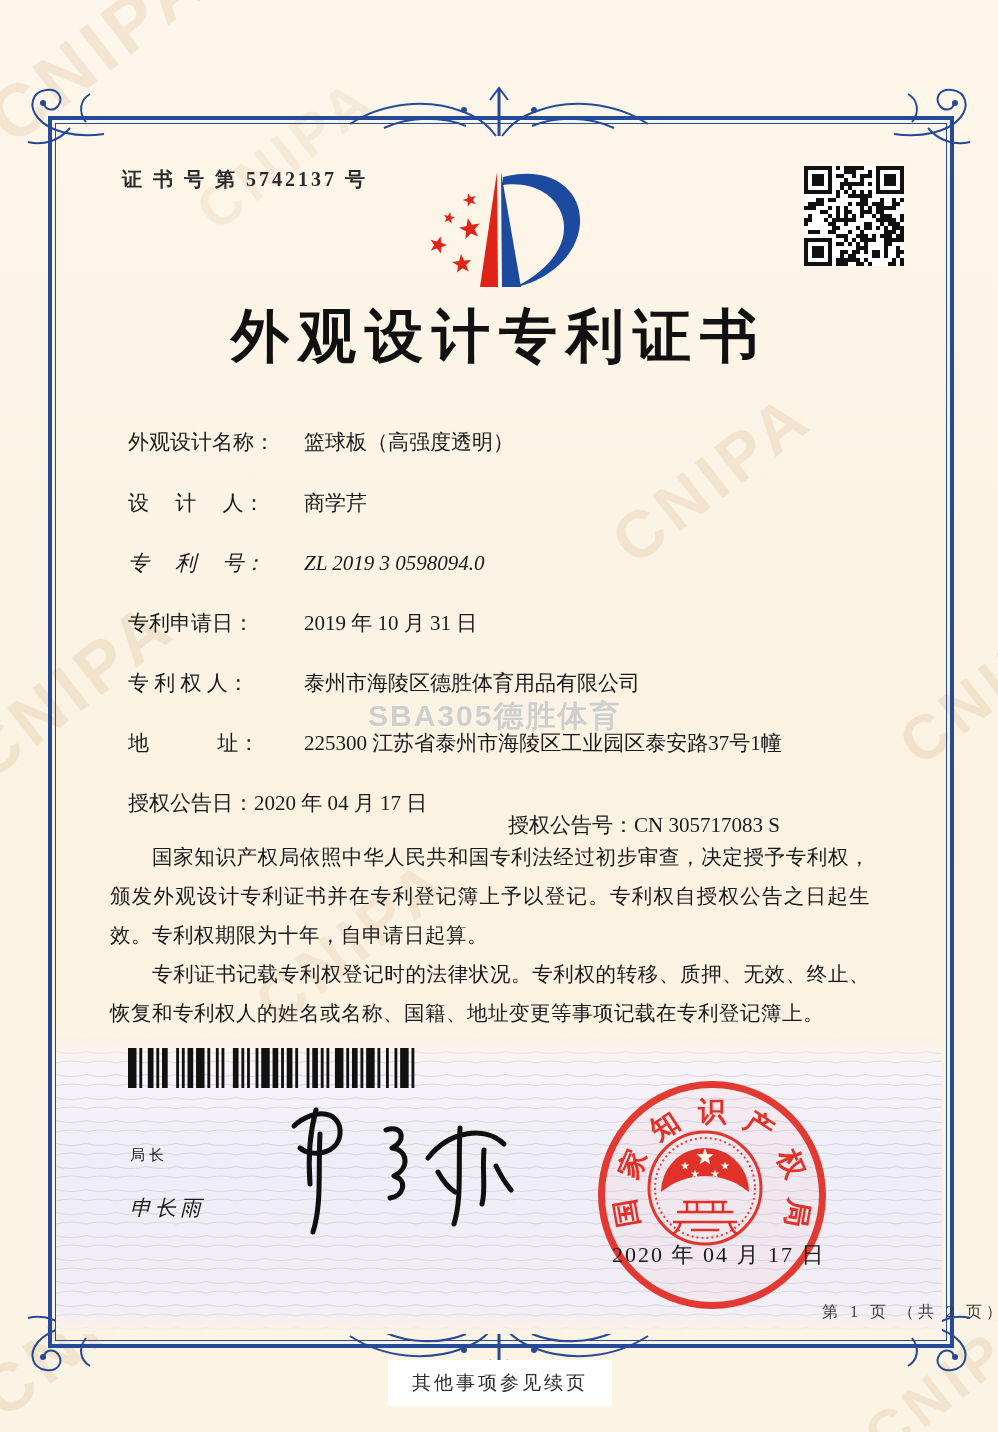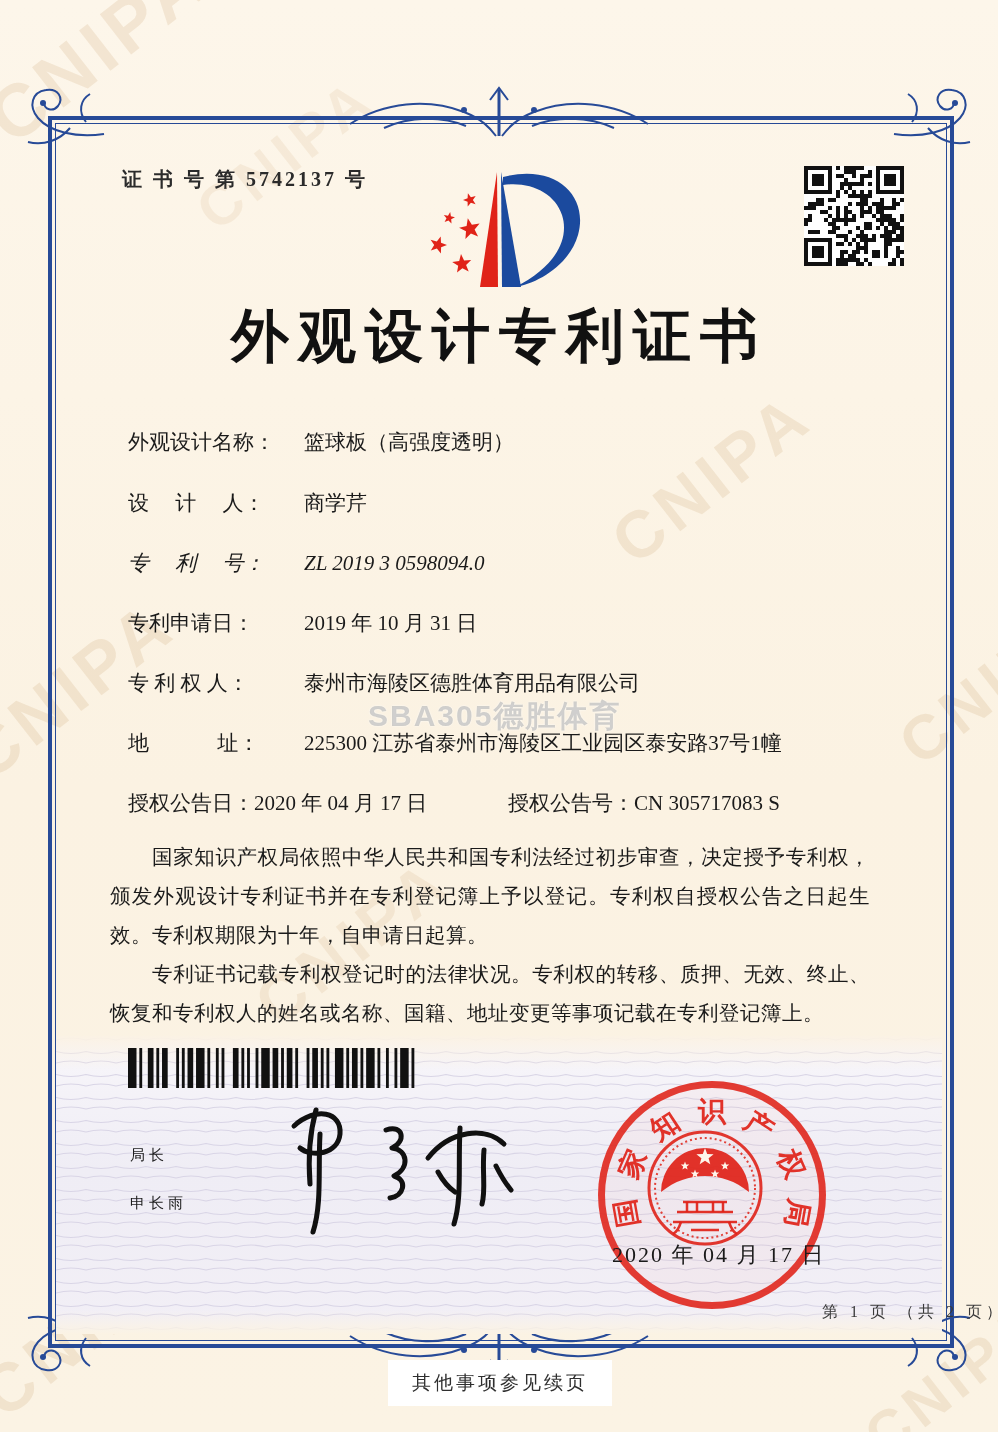--- a/index.html
+++ b/index.html
@@ -19,36 +19,36 @@
   
   .certno{position:absolute;left:122px;top:166px;font-size:20px;letter-spacing:3px;color:#2b2b2b;z-index:4;font-weight:bold;}
   .qr{position:absolute;left:804px;top:166px;width:100px;height:100px;background:#fff;z-index:4;padding:0;}
   .logo{position:absolute;left:418px;top:156px;z-index:4;}
   .title{position:absolute;left:0;top:298px;width:100%;text-align:center;font-size:58px;
          font-weight:bold;letter-spacing:9px;color:#111;z-index:4;}
   
   .frow{position:absolute;left:128px;font-size:21px;z-index:4;white-space:nowrap;}
   .flabel{display:inline-block;min-width:176px;white-space:pre;}
   .fvalue{white-space:pre;margin-top:36px;}
-  .grant-b{left:508px;}
+  .grant-b{left:508px;margin-top:22px;}
   
   .paras{position:absolute;left:110px;top:838px;width:760px;z-index:4;}
   .paras p{margin:0;font-size:20.5px;line-height:39px;text-indent:2.05em;text-align:justify;letter-spacing:0.5px;}
   
   .waves{position:absolute;left:56px;top:1036px;width:886px;height:298px;z-index:3;
          background:linear-gradient(180deg,#f8f6fa 0%,#efedf5 45%,#f2eff6 100%);}
   .waves-fade{position:absolute;left:0;top:0;width:100%;height:34px;
               background:linear-gradient(180deg,#fbf2e4 0%,rgba(251,242,228,0) 100%);}
   .waves-fade-b{position:absolute;left:0;bottom:0;top:auto;height:24px;
               background:linear-gradient(0deg,#fbf3e4 0%,rgba(251,243,228,0) 100%);}
   
   .barcode{position:absolute;left:128px;top:1048px;z-index:5;}
   
   .signoff-title{position:absolute;left:130px;top:1146px;font-size:15px;letter-spacing:4px;z-index:5;}
-  .signoff-name{position:absolute;left:130px;top:1194px;font-size:15px;letter-spacing:4px;z-index:5;}
+  .signoff-name{position:absolute;left:130px;top:1194px;font-size:21px;letter-spacing:4px;z-index:5;font-style:italic;}
   .signature{position:absolute;left:258px;top:1096px;z-index:5;}
   
   .seal-ring{position:absolute;left:598px;top:1081px;width:214px;height:214px;border-radius:50%;
              border:7px solid rgba(223,34,24,0.88);z-index:5;background:rgba(255,60,40,0.03);}
   .seal-chars{position:absolute;left:598px;top:1081px;width:228px;height:228px;z-index:6;pointer-events:none;}
   .seal-chars span{position:absolute;font-size:28px;font-weight:bold;color:rgba(223,34,24,0.92);
                    font-family:"Liberation Serif",serif;}
   .emblem{position:absolute;left:643px;top:1126px;z-index:6;}
   .seal-date{position:absolute;left:612px;top:1240px;font-size:22px;letter-spacing:2px;color:#1a1a1a;z-index:7;}
   

